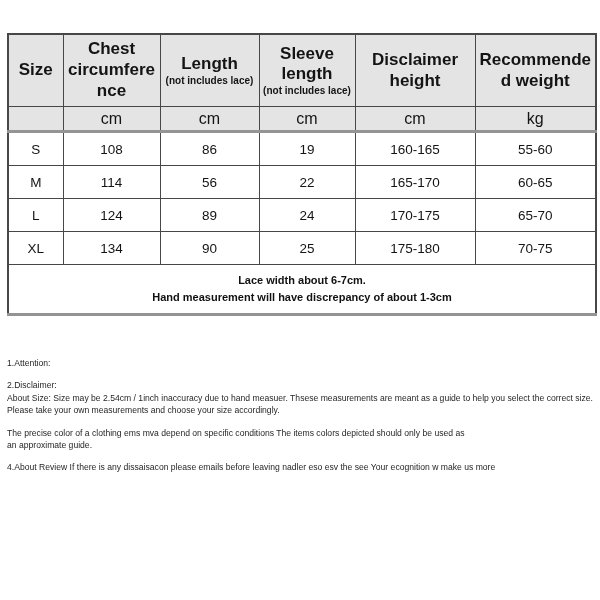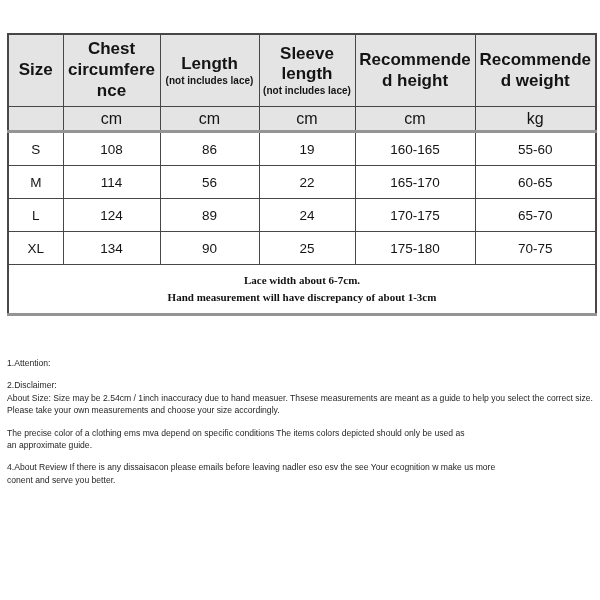--- a/index.html
+++ b/index.html
@@ -50,21 +50,21 @@
     border-bottom: 3px solid #949494;
   }
   tr.data-row td {
     height: 32px;
     font-size: 13.5px;
     background: #ffffff;
   }
   td.footnote-cell {
     height: 48px;
     background: #ffffff;
-    font-family: Liberation Serif, serif;
+    font-family: Liberation Sans, sans-serif;
     font-weight: bold;
     font-size: 11px;
     line-height: 17px;
     color: #111111;
     margin-left: 12px;
   }
   
   .notes {
     position: absolute;
     left: 7px; top: 357px;
@@ -101,21 +101,21 @@
       </th>
       <th>
         <div>Length</div>
         <div class="hdr-sub">(not includes lace)</div>
       </th>
       <th>
         <div>Sleeve length</div>
         <div class="hdr-sub">(not includes lace)</div>
       </th>
       <th>
-        <div>Recommended height</div>
+        <div>Disclaimer height</div>
         <div class="hdr-sub"></div>
       </th>
       <th>
         <div>Recommended weight</div>
         <div class="hdr-sub"></div>
       </th>
     </tr>
     <tr class="units-row">
       <td></td>
       <td>cm</td>
@@ -175,15 +175,14 @@
     <div class="note-line">2.Disclaimer:</div>
     <div class="note-line">About Size: Size may be 2.54cm / 1inch inaccuracy due to hand measuer. Thsese measurements are meant as a guide to help you select the correct size.</div>
     <div class="note-line">Please take your own measurements and choose your size accordingly.</div>
   </div>
   <div class="note-section">
     <div class="note-line">The precise color of a clothing ems mva depend on specific conditions The items colors depicted should only be used as</div>
     <div class="note-line">an approximate guide.</div>
   </div>
   <div class="note-section">
     <div class="note-line">4.About Review If there is any dissaisacon please emails before leaving nadler eso esv the see Your ecognition w make us more</div>
-    <div class="note-line">conent and serve you better.</div>
   </div>
 </div>
 
 </body></html>

